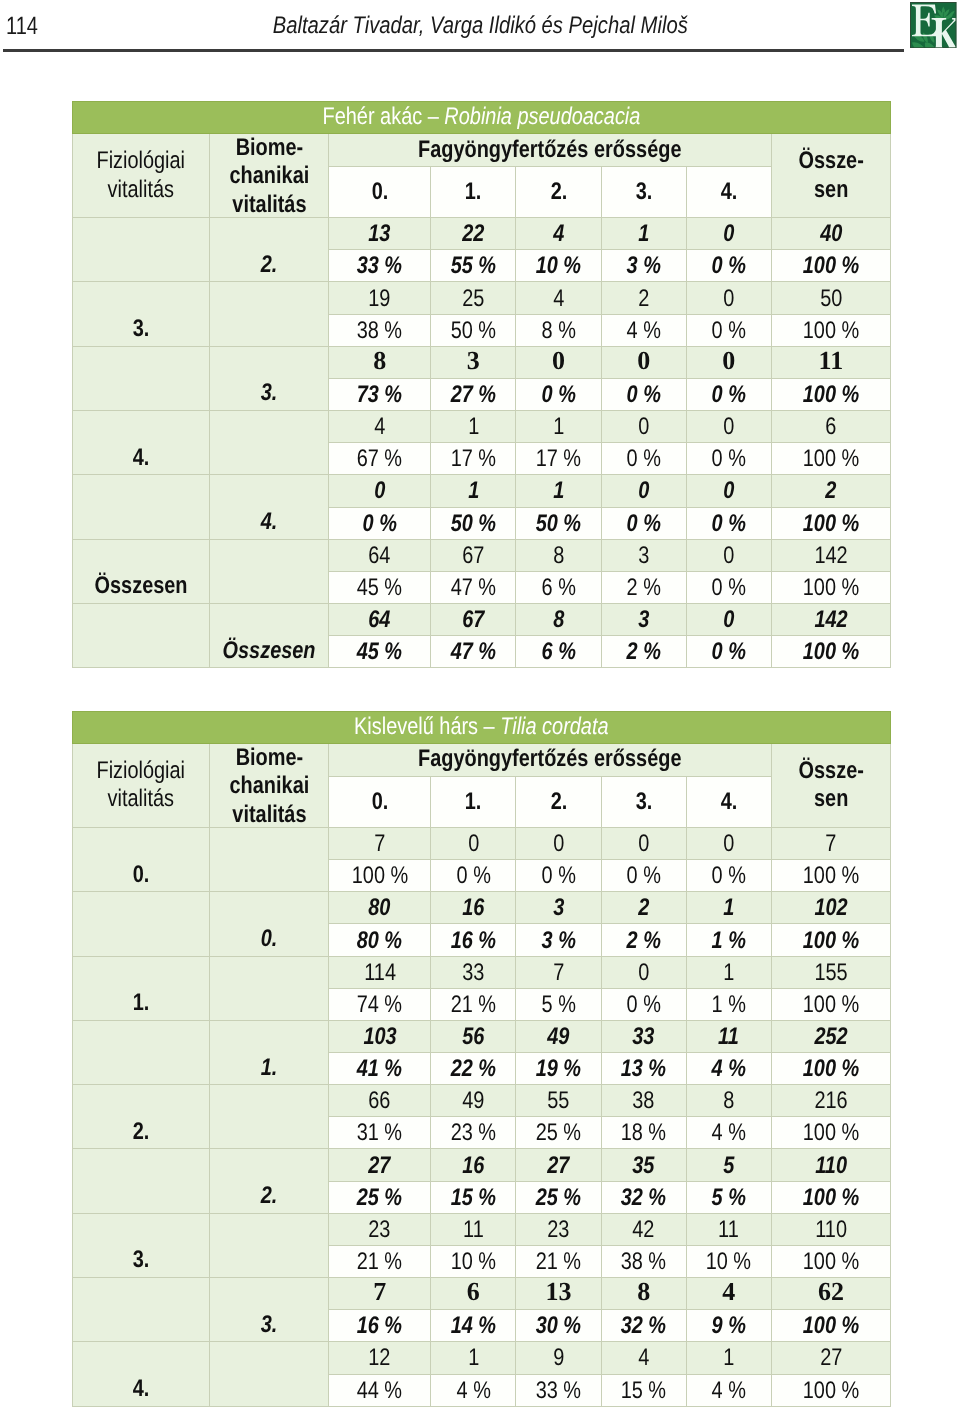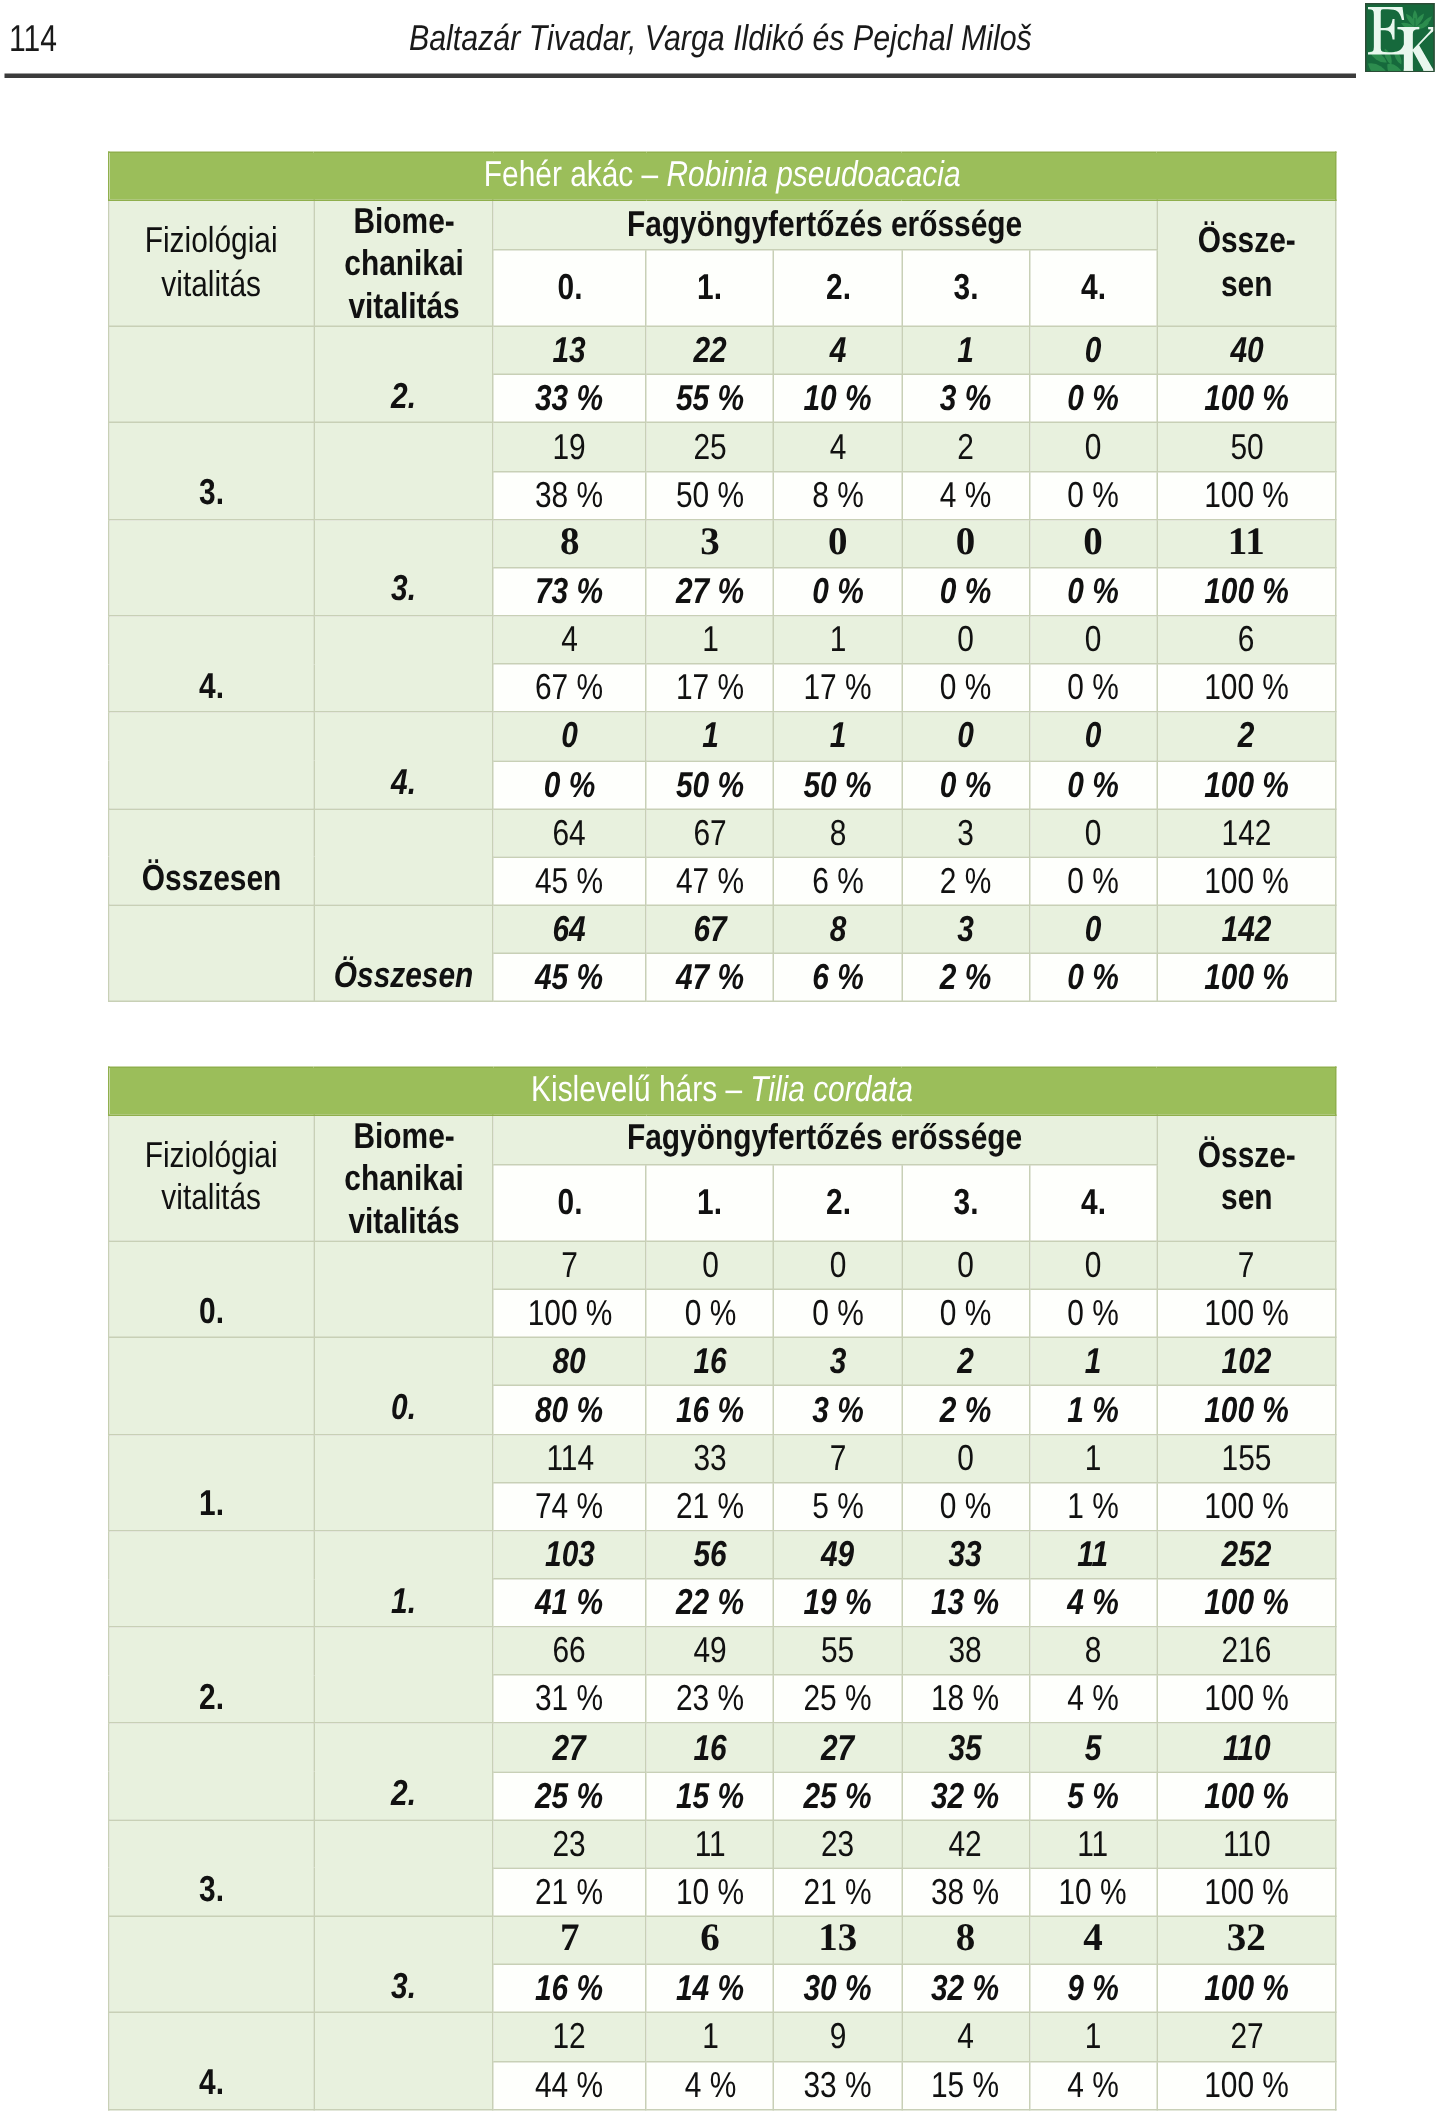--- a/index.html
+++ b/index.html
@@ -476,21 +476,21 @@
           <span class="lblin"><span class="nw"></span></span>
         </td>
 <td class="lbl bi" rowspan="2">
           <span class="lblin"><span class="nw">3.</span></span>
         </td>
 <td class="cell cg sr" style="height:31.15px"><span class="nw">7</span></td>
 <td class="cell cg sr" style="height:31.15px"><span class="nw">6</span></td>
 <td class="cell cg sr" style="height:31.15px"><span class="nw">13</span></td>
 <td class="cell cg sr" style="height:31.15px"><span class="nw">8</span></td>
 <td class="cell cg sr" style="height:31.15px"><span class="nw">4</span></td>
-<td class="cell cg sr" style="height:31.15px"><span class="nw">32</span></td>
+<td class="cell cg sr" style="height:31.15px"><span class="nw">62</span></td>
 </tr>
 <tr style="height:31.15px">
 <td class="cell cw bi" style="height:31.15px"><span class="nw">16 %</span></td>
 <td class="cell cw bi" style="height:31.15px"><span class="nw">14 %</span></td>
 <td class="cell cw bi" style="height:31.15px"><span class="nw">30 %</span></td>
 <td class="cell cw bi" style="height:31.15px"><span class="nw">32 %</span></td>
 <td class="cell cw bi" style="height:31.15px"><span class="nw">9 %</span></td>
 <td class="cell cw bi" style="height:31.15px"><span class="nw">100 %</span></td>
 </tr>
 <tr style="height:31.15px">

